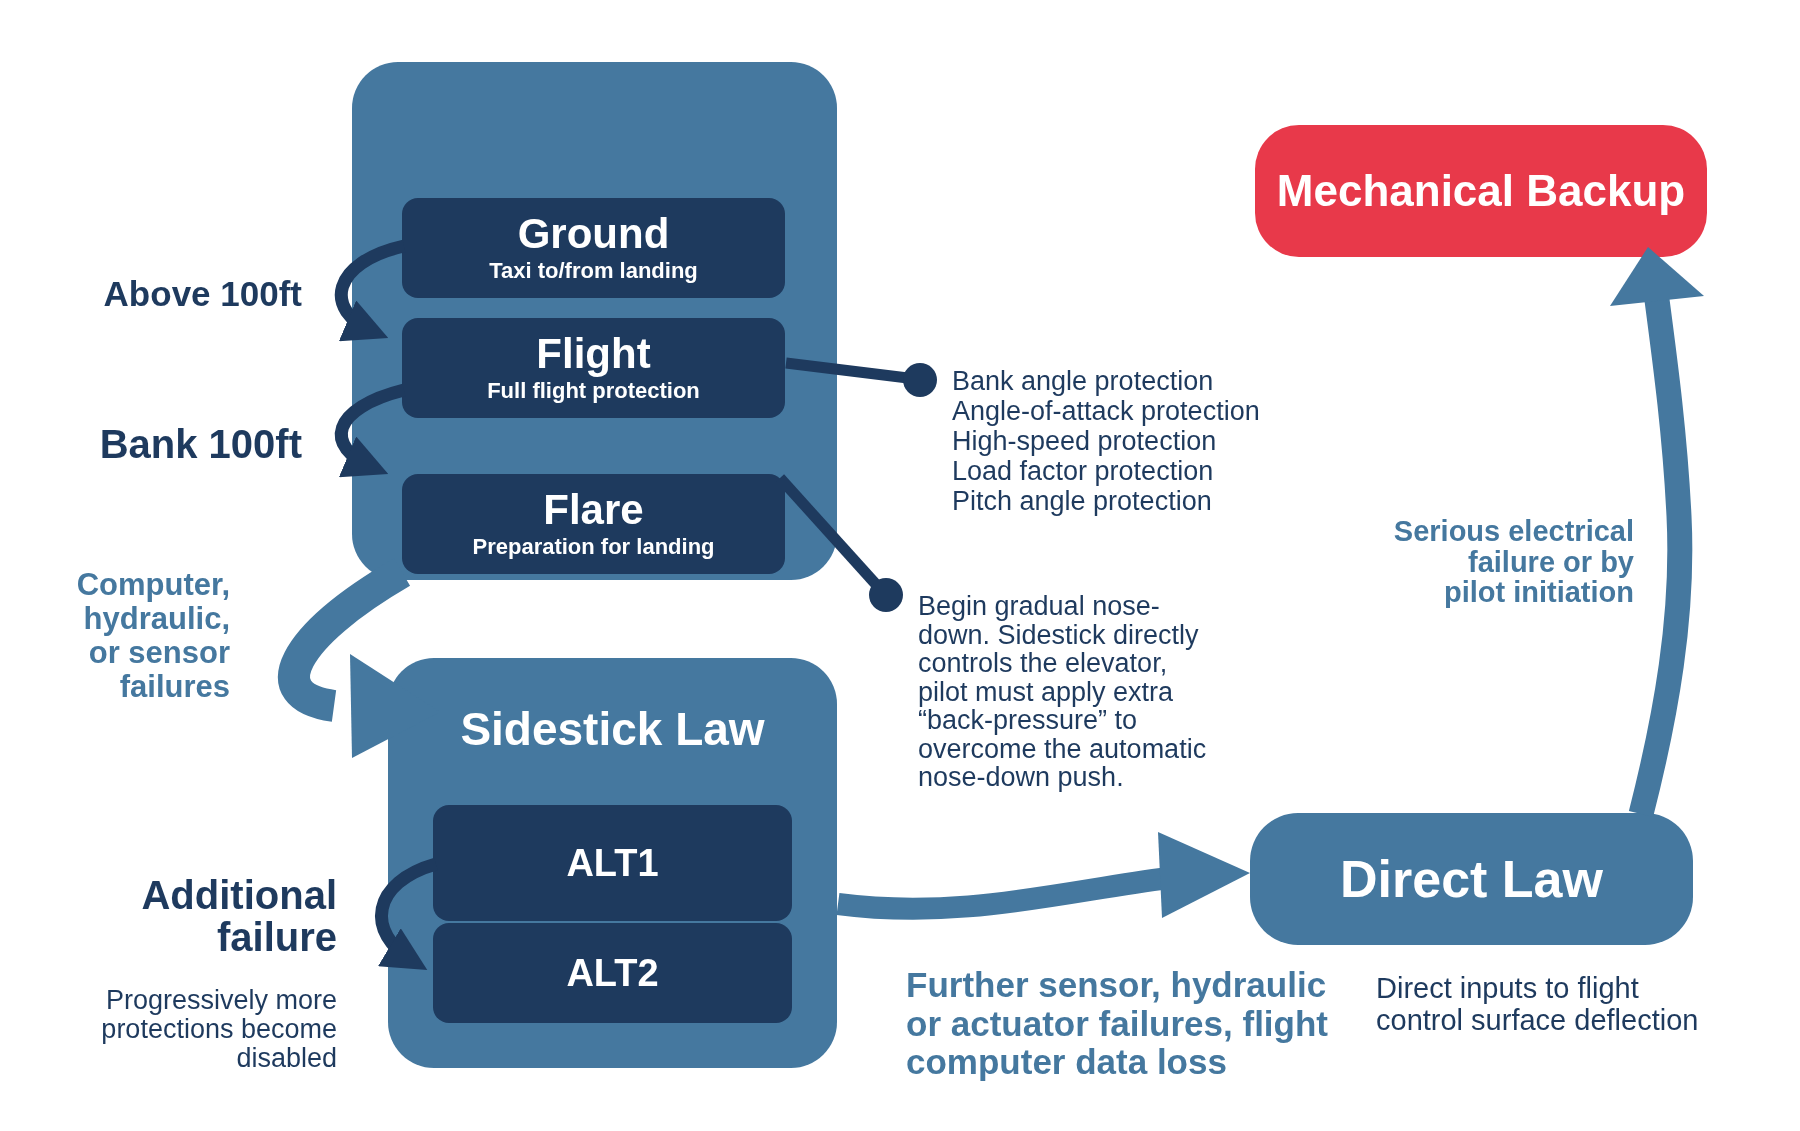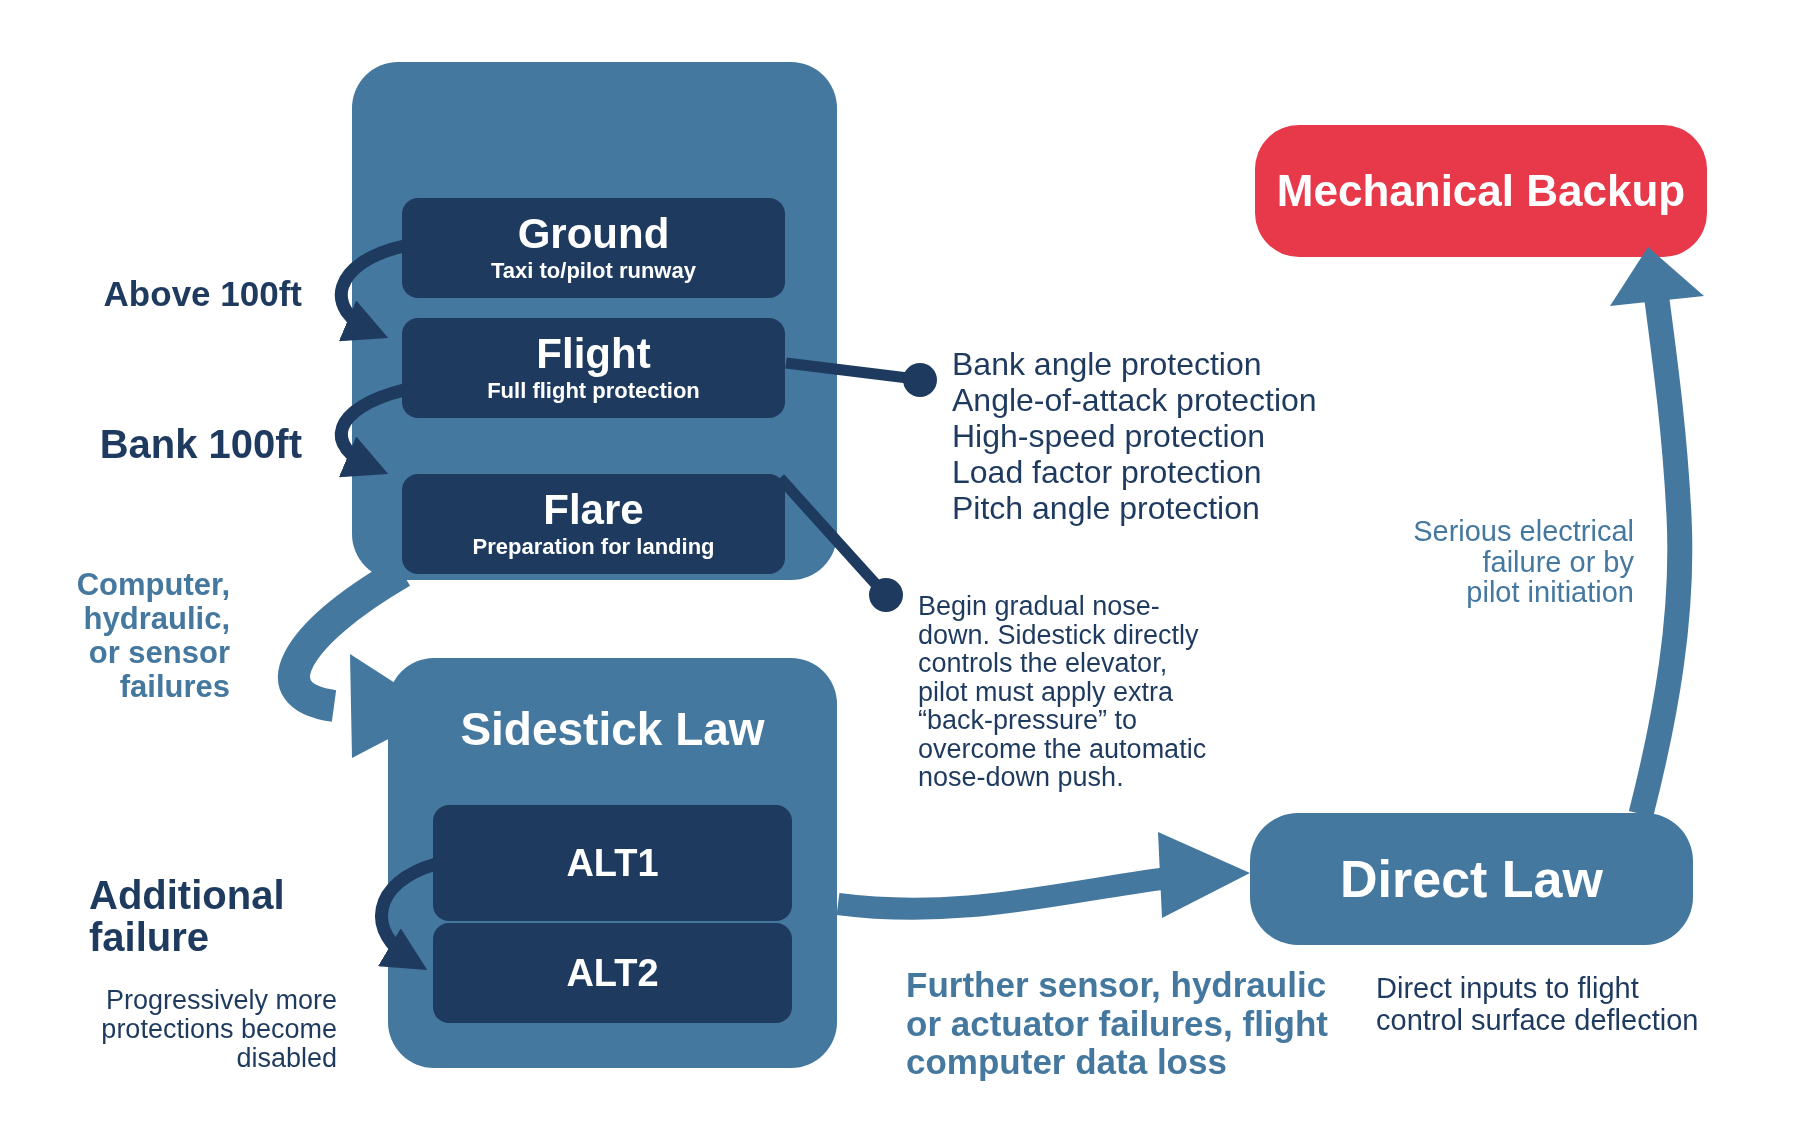--- a/index.html
+++ b/index.html
@@ -35,21 +35,21 @@
 </style>
 </head>
 <body>
 
 <div class="canvas">
 
   <div class="container" style="left:352px;top:62px;width:485px;height:518px;"></div>
 
   <div class="mode-box" style="left:402px;top:198px;width:383px;height:100px;">
     <div class="mode-name">Ground</div>
-    <div class="mode-desc">Taxi to/pilot runway</div>
+    <div class="mode-desc">Taxi to/from landing</div>
   </div>
   <div class="mode-box" style="left:402px;top:318px;width:383px;height:100px;">
     <div class="mode-name">Flight</div>
     <div class="mode-desc">Full flight protection</div>
   </div>
   <div class="mode-box" style="left:402px;top:438px;width:383px;height:100px;margin-top:36px;">
     <div class="mode-name">Flare</div>
     <div class="mode-desc">Preparation for landing</div>
   </div>
 
@@ -68,42 +68,42 @@
 control surface deflection</div>
 
   <div class="pill" style="left:1255px;top:125px;width:452px;height:132px;background:var(--red);border-radius:44px;font-size:44px;">Mechanical Backup</div>
 
   <div class="navy-label" style="left:40px;top:274px;width:262px;font-size:35px;font-weight:700;text-align:right;">Above 100ft</div>
   <div class="navy-label" style="left:40px;top:422px;width:262px;font-size:40px;font-weight:700;text-align:right;">Bank 100ft</div>
   <div class="blue-label pre" style="left:18px;top:568px;width:212px;font-size:31px;font-weight:700;line-height:34px;text-align:right;">Computer,
 hydraulic,
 or sensor
 failures</div>
-  <div class="navy-label pre" style="left:89px;top:874px;width:240px;font-size:40px;font-weight:700;line-height:42px;">Additional
+  <div class="navy-label pre" style="left:97px;top:874px;width:240px;font-size:40px;font-weight:700;line-height:42px;text-align:right;">Additional
 failure</div>
   <div class="navy-label pre" style="left:47px;top:986px;width:290px;font-size:27px;line-height:29px;text-align:right;">Progressively more
 protections become
 disabled</div>
 
-  <div class="navy-label pre" style="left:952px;top:346px;font-size:32px;line-height:36px;">Bank angle protection
+  <div class="navy-label pre" style="left:952px;top:366px;font-size:27px;line-height:30px;">Bank angle protection
 Angle-of-attack protection
 High-speed protection
 Load factor protection
 Pitch angle protection</div>
   <div class="navy-label pre" style="left:918px;top:592px;font-size:27px;line-height:28.5px;">Begin gradual nose-
 down. Sidestick directly
 controls the elevator,
 pilot must apply extra
 “back-pressure” to
 overcome the automatic
 nose-down push.</div>
   <div class="blue-label pre" style="left:906px;top:966px;font-size:35px;font-weight:700;line-height:38.5px;">Further sensor, hydraulic
 or actuator failures, flight
 computer data loss</div>
-  <div class="blue-label pre" style="left:1384px;top:516px;width:250px;font-size:29px;font-weight:400;line-height:30.5px;text-align:right;">Serious electrical
+  <div class="blue-label pre" style="left:1384px;top:516px;width:250px;font-size:29px;font-weight:700;line-height:30.5px;text-align:right;">Serious electrical
 failure or by
 pilot initiation</div>
 
   <svg class="overlay" width="1800" height="1131" viewBox="0 0 1800 1131">
     <defs>
       <marker id="navyhead" viewBox="0 0 10 10" refX="6.5" refY="5" markerWidth="3.4" markerHeight="3.4" orient="auto-start-reverse">
         <path d="M0,0 L10,5 L0,10 z" fill="#1e3a5e"></path>
       </marker>
     </defs>
 

